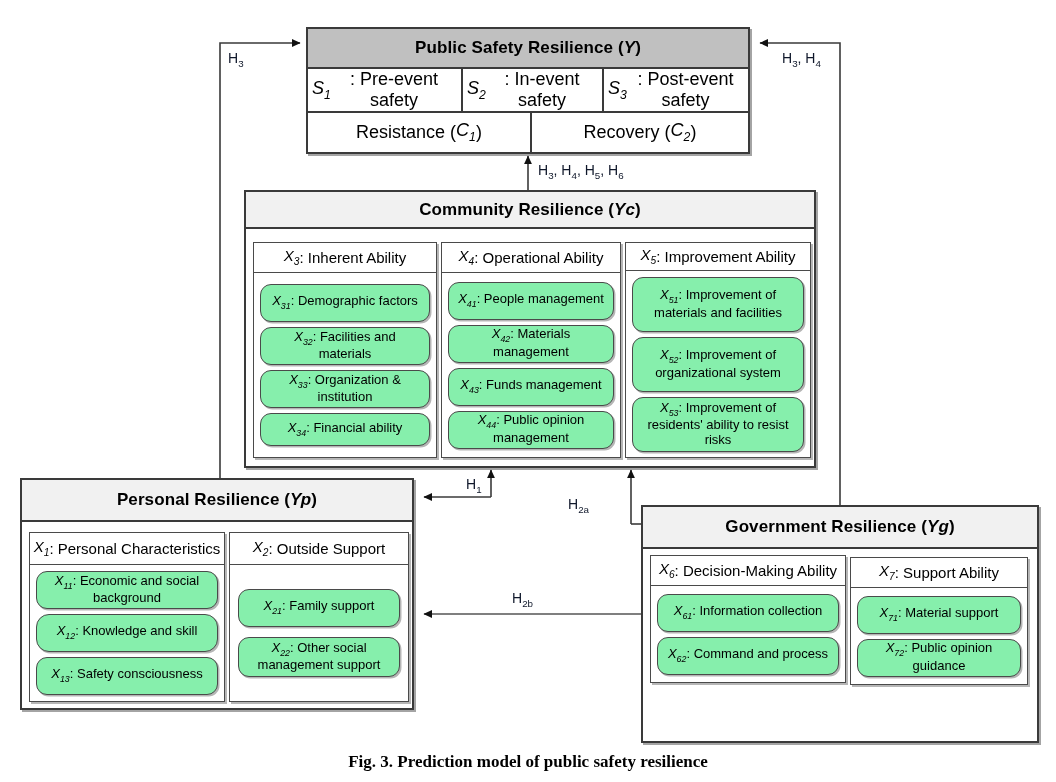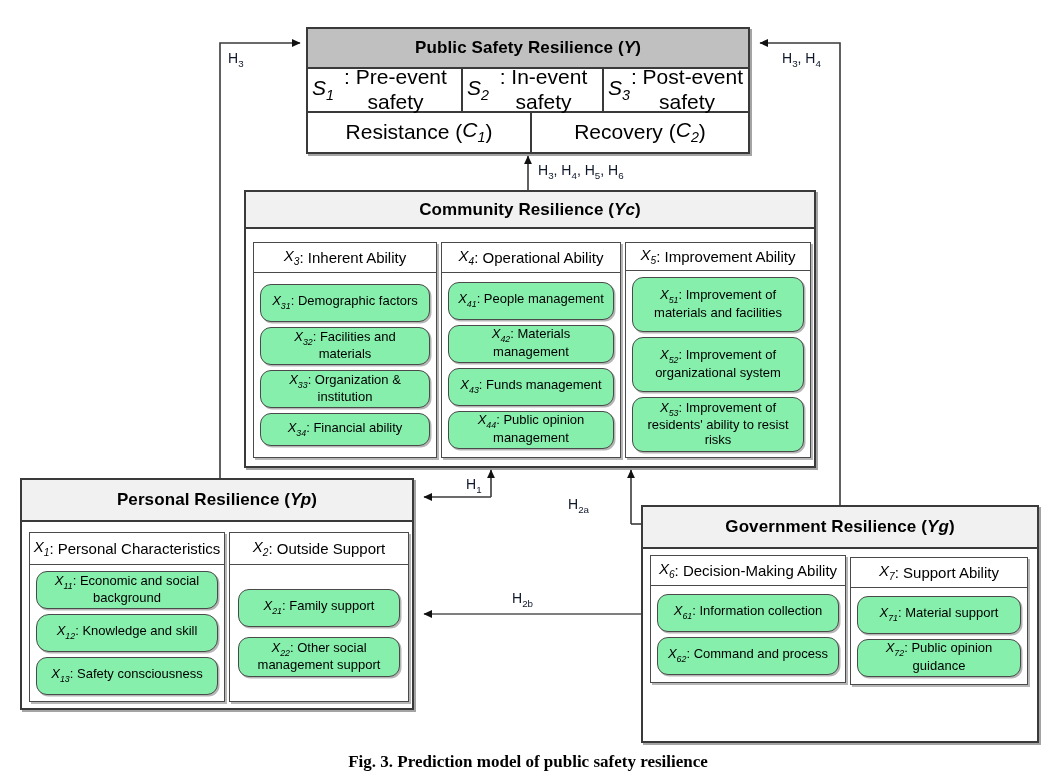--- a/index.html
+++ b/index.html
@@ -19,21 +19,21 @@
     display:flex;align-items:center;justify-content:center;
     font-weight:bold;font-size:17px;letter-spacing:.1px;
     border-bottom:2px solid #3a3a3a;
   }
   .hdr-dark{background:#c0c0c0;}
   .hdr-light{background:#f1f1f1;}
 
   .cellrow{display:flex;width:100%;box-sizing:border-box;}
   .cell{
     box-sizing:border-box;display:flex;align-items:center;justify-content:center;
-    text-align:center;font-size:21px;padding:3px 4px;line-height:1.18;
+    text-align:center;font-size:18px;padding:3px 4px;line-height:1.18;
   }
   .bl{border-left:2px solid #3a3a3a;}
   .bt{border-top:2px solid #3a3a3a;justify-content:center;}
 
   
   .sub{
     position:absolute;box-sizing:border-box;
     border:1.5px solid #4a4a4a;background:#fff;
     box-shadow:2px 2px 0 0 rgba(110,110,110,.5);
     display:flex;flex-direction:column;

